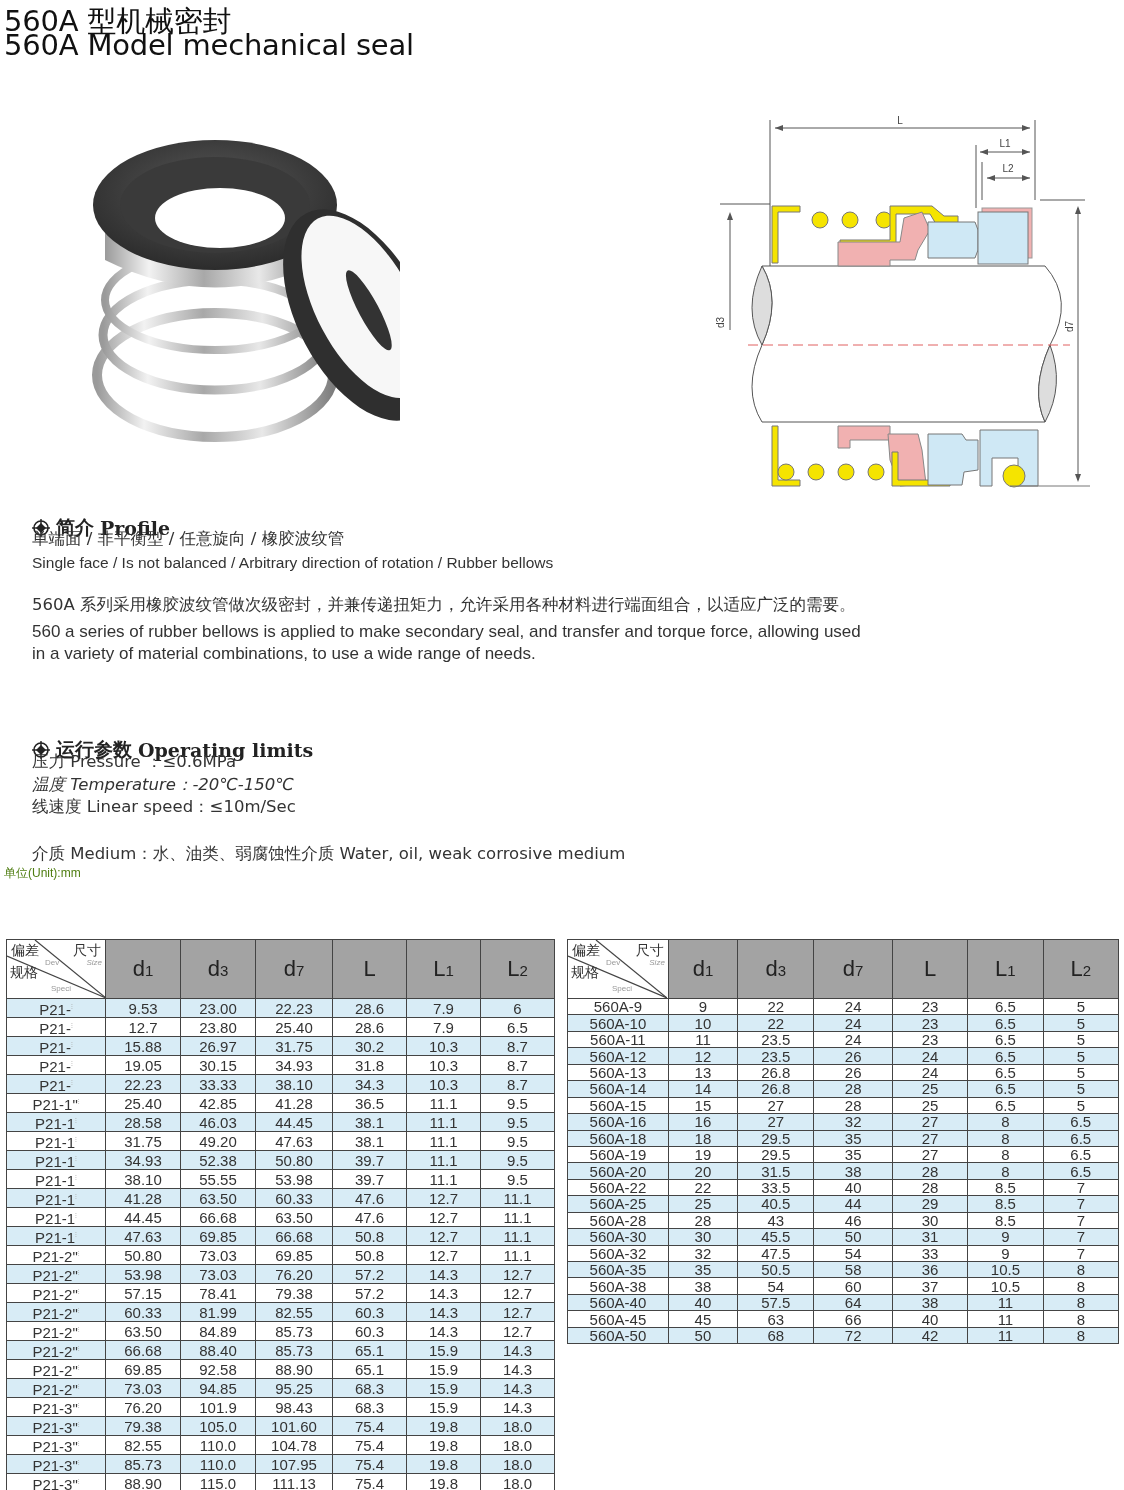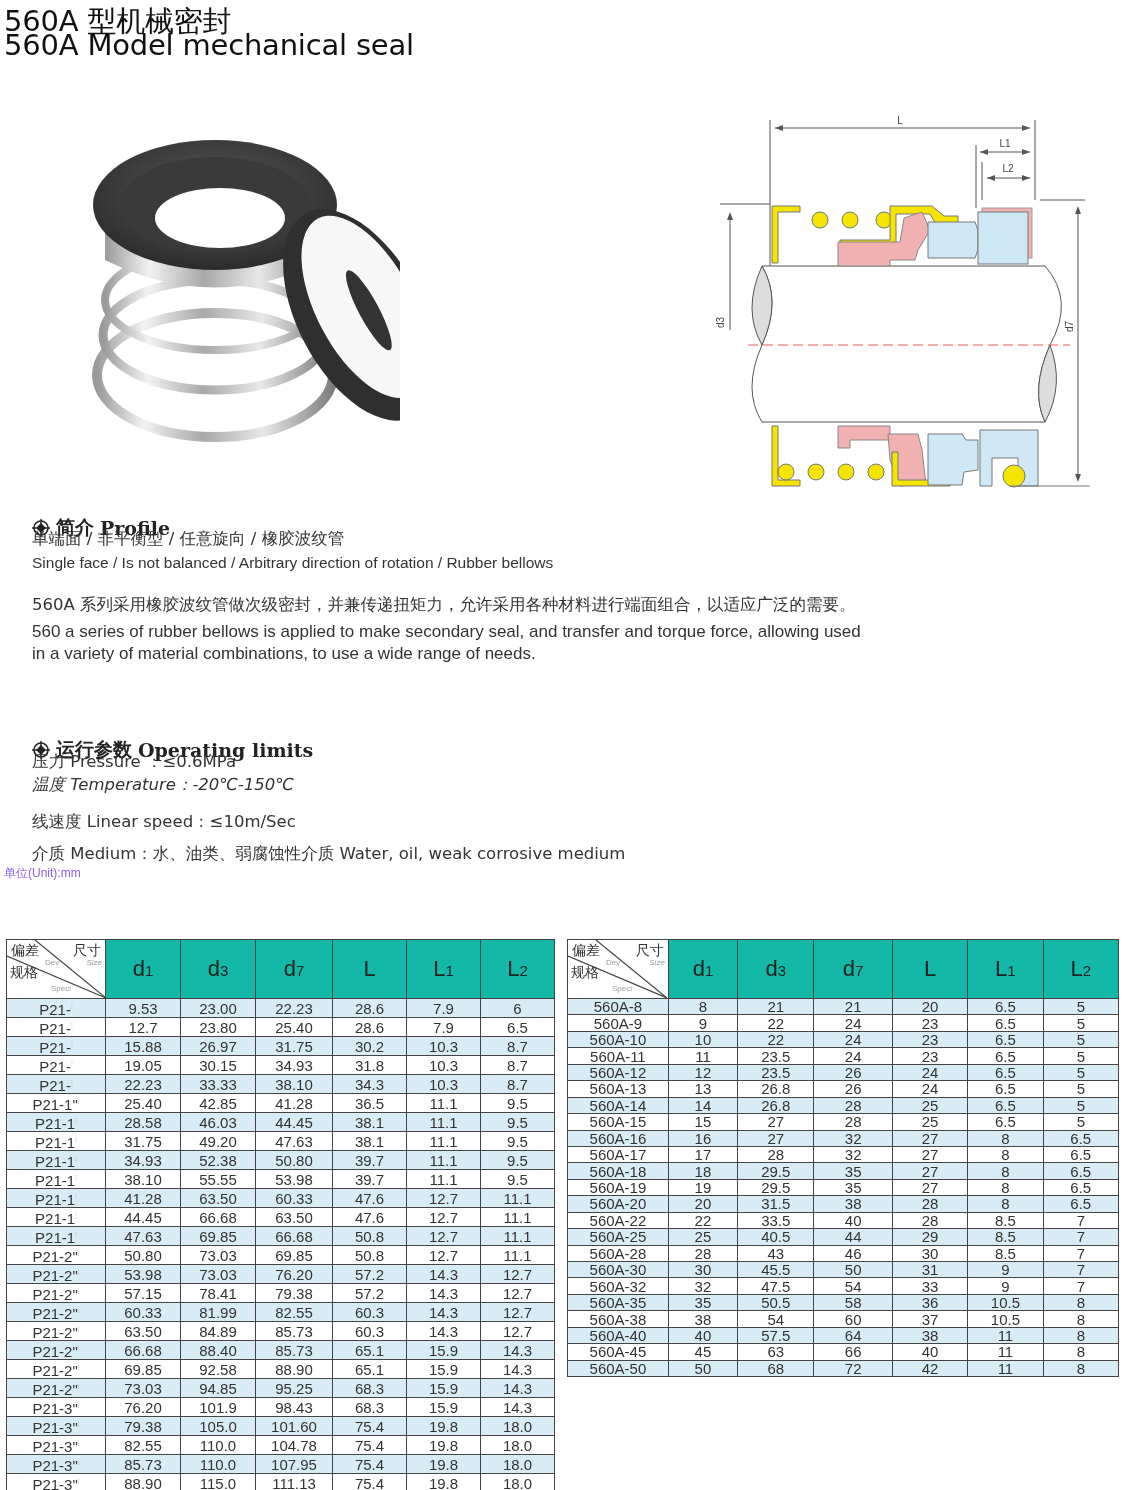--- a/index.html
+++ b/index.html
@@ -25,33 +25,33 @@
     position: absolute; left: 32px; font-family: "DejaVu Serif", "Liberation Serif", serif;
     font-weight: bold; font-size: 19px; color: #222; display: flex; align-items: center; gap: 6px; margin-top: 29px;
   }
   .target-icon { width: 18px; height: 18px; display: inline-block; }
   .para {
     position: absolute; left: 32px; font-size: 17px; color: #333; white-space: nowrap;
   }
   .para.cn { font-family: "DejaVu Sans", sans-serif; font-size: 16.5px; color: #333; }
   .small { font-size: 15.5px; }
   .unit {
-    position: absolute; left: 4px; top: 865px; font-size: 12px; color: #8b5cf6;
+    position: absolute; left: 4px; top: 865px; font-size: 12px; color: #4d7c0f;
   }
 
   
   table.spec {
     position: absolute; border-collapse: collapse; table-layout: fixed;
     font-family: "Liberation Sans", sans-serif; color: #333;
   }
   table.spec td, table.spec th {
     border: 1.3px solid #444; padding: 0; text-align: center;
     font-weight: normal; overflow: hidden; white-space: nowrap;
   }
-  table.spec th { height: 58px; font-size: 22px; color: #222; background: #14b8a6; margin-left: 40px; }
+  table.spec th { height: 58px; font-size: 22px; color: #222; background: #a3a3a3; margin-left: 40px; }
   table.spec th sub { font-size: 15px; vertical-align: baseline; position: relative; top: 0; }
   table.spec td { height: 16.45px; font-size: 15px; line-height: 15px; }
   table.spec tr.shade td { background: #d8ecf6; }
   .corner { position: relative; height: 58px; background: #fff; }
   .corner svg { position: absolute; left: 0; top: 0; }
   .corner .c1 { position: absolute; left: 4px; top: 2px; font-family: "DejaVu Sans", sans-serif; font-size: 14px; color: #333; }
   .corner .c2 { position: absolute; right: 4px; top: 2px; font-family: "DejaVu Sans", sans-serif; font-size: 14px; color: #333; }
   .corner .c3 { position: absolute; left: 3px; top: 24px; font-family: "DejaVu Sans", sans-serif; font-size: 14px; color: #333; }
   .corner .e1 { position: absolute; left: 38px; top: 18px; font-size: 8px; color: #999; }
   .corner .e2 { position: absolute; right: 3px; top: 18px; font-size: 8px; color: #999; font-style: italic; }
@@ -185,21 +185,21 @@
     <circle cx="9" cy="9" r="7" fill="none" stroke="#222" stroke-width="1.6"></circle>
     <line x1="9" y1="0" x2="9" y2="18" stroke="#222" stroke-width="1.4"></line>
     <line x1="0" y1="9" x2="18" y2="9" stroke="#222" stroke-width="1.4"></line>
     <polygon points="9,4 14,9 9,14 4,9" fill="#222"></polygon>
   </svg>
   <span>运行参数</span>
   <span>Operating limits</span>
 </div>
 <div class="para cn small" style="top:751px;">压力 Pressure ：≤0.6MPa</div>
 <div class="para cn small" style="top:774px;font-style:italic;">温度 Temperature：-20℃-150℃</div>
-<div class="para cn small" style="top:796px;margin-top:15px;">线速度 Linear speed：≤10m/Sec</div>
+<div class="para cn small" style="top:796px;">线速度 Linear speed：≤10m/Sec</div>
 <div class="para cn small" style="top:843px;">介质 Medium：水、油类、弱腐蚀性介质 Water, oil, weak corrosive medium</div>
 
 <div class="unit">单位(Unit):mm</div>
 
 <table class="spec" id="tbl-left" style="left:6px; top:939px; width:548px;">
   <colgroup>
     <col style="width:99px">
       <col style="width:75px">
       <col style="width:75px">
       <col style="width:77px">
@@ -497,29 +497,20 @@
       </th>
       <th><span>d</span><sub>1</sub></th>
       <th><span>d</span><sub>3</sub></th>
       <th><span>d</span><sub>7</sub></th>
       <th><span>L</span></th>
       <th><span>L</span><sub>1</sub></th>
       <th><span>L</span><sub>2</sub></th>
     </tr>
   </thead>
   <tbody id="tbody-right">
-      <tr class="shade">
-        <td><span>560A-8</span></td>
-        <td><span>8</span></td>
-        <td><span>21</span></td>
-        <td><span>21</span></td>
-        <td><span>20</span></td>
-        <td><span>6.5</span></td>
-        <td><span>5</span></td>
-      </tr>
       <tr>
         <td><span>560A-9</span></td>
         <td><span>9</span></td>
         <td><span>22</span></td>
         <td><span>24</span></td>
         <td><span>23</span></td>
         <td><span>6.5</span></td>
         <td><span>5</span></td>
       </tr>
       <tr class="shade">
@@ -573,29 +564,20 @@
         <td><span>27</span></td>
         <td><span>28</span></td>
         <td><span>25</span></td>
         <td><span>6.5</span></td>
         <td><span>5</span></td>
       </tr>
       <tr class="shade">
         <td><span>560A-16</span></td>
         <td><span>16</span></td>
         <td><span>27</span></td>
-        <td><span>32</span></td>
-        <td><span>27</span></td>
-        <td><span>8</span></td>
-        <td><span>6.5</span></td>
-      </tr>
-      <tr>
-        <td><span>560A-17</span></td>
-        <td><span>17</span></td>
-        <td><span>28</span></td>
         <td><span>32</span></td>
         <td><span>27</span></td>
         <td><span>8</span></td>
         <td><span>6.5</span></td>
       </tr>
       <tr class="shade">
         <td><span>560A-18</span></td>
         <td><span>18</span></td>
         <td><span>29.5</span></td>
         <td><span>35</span></td>

